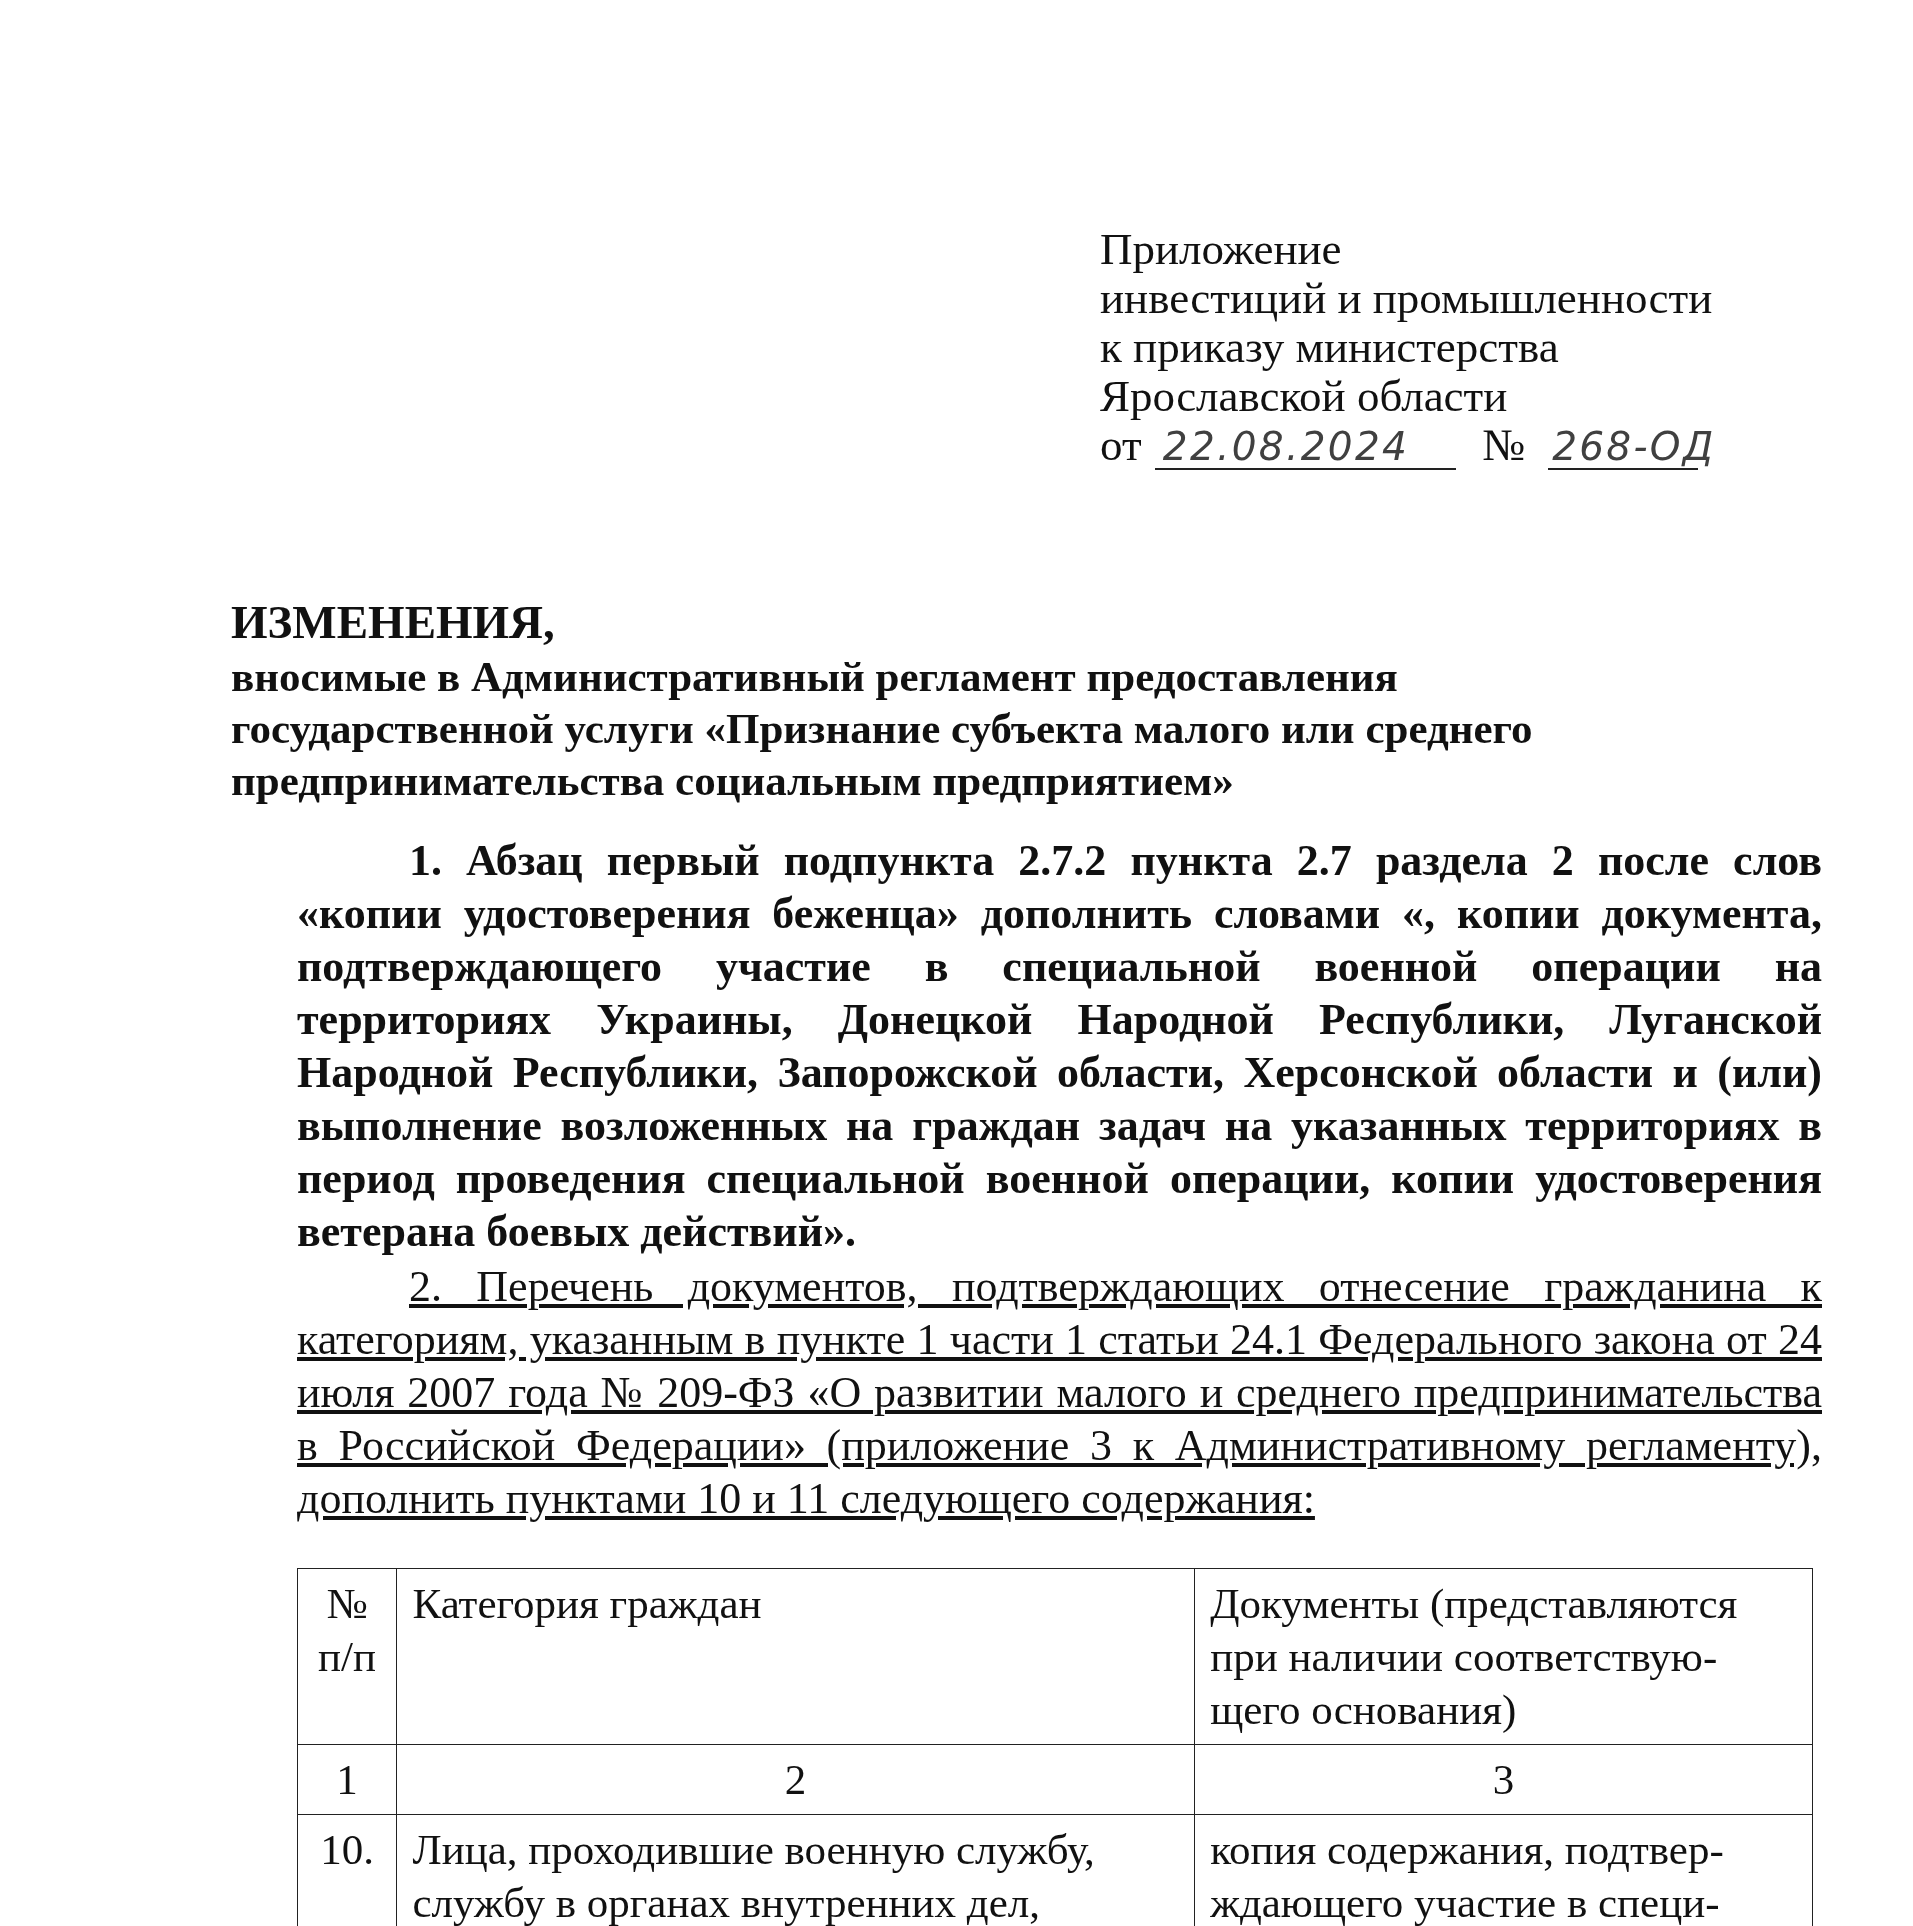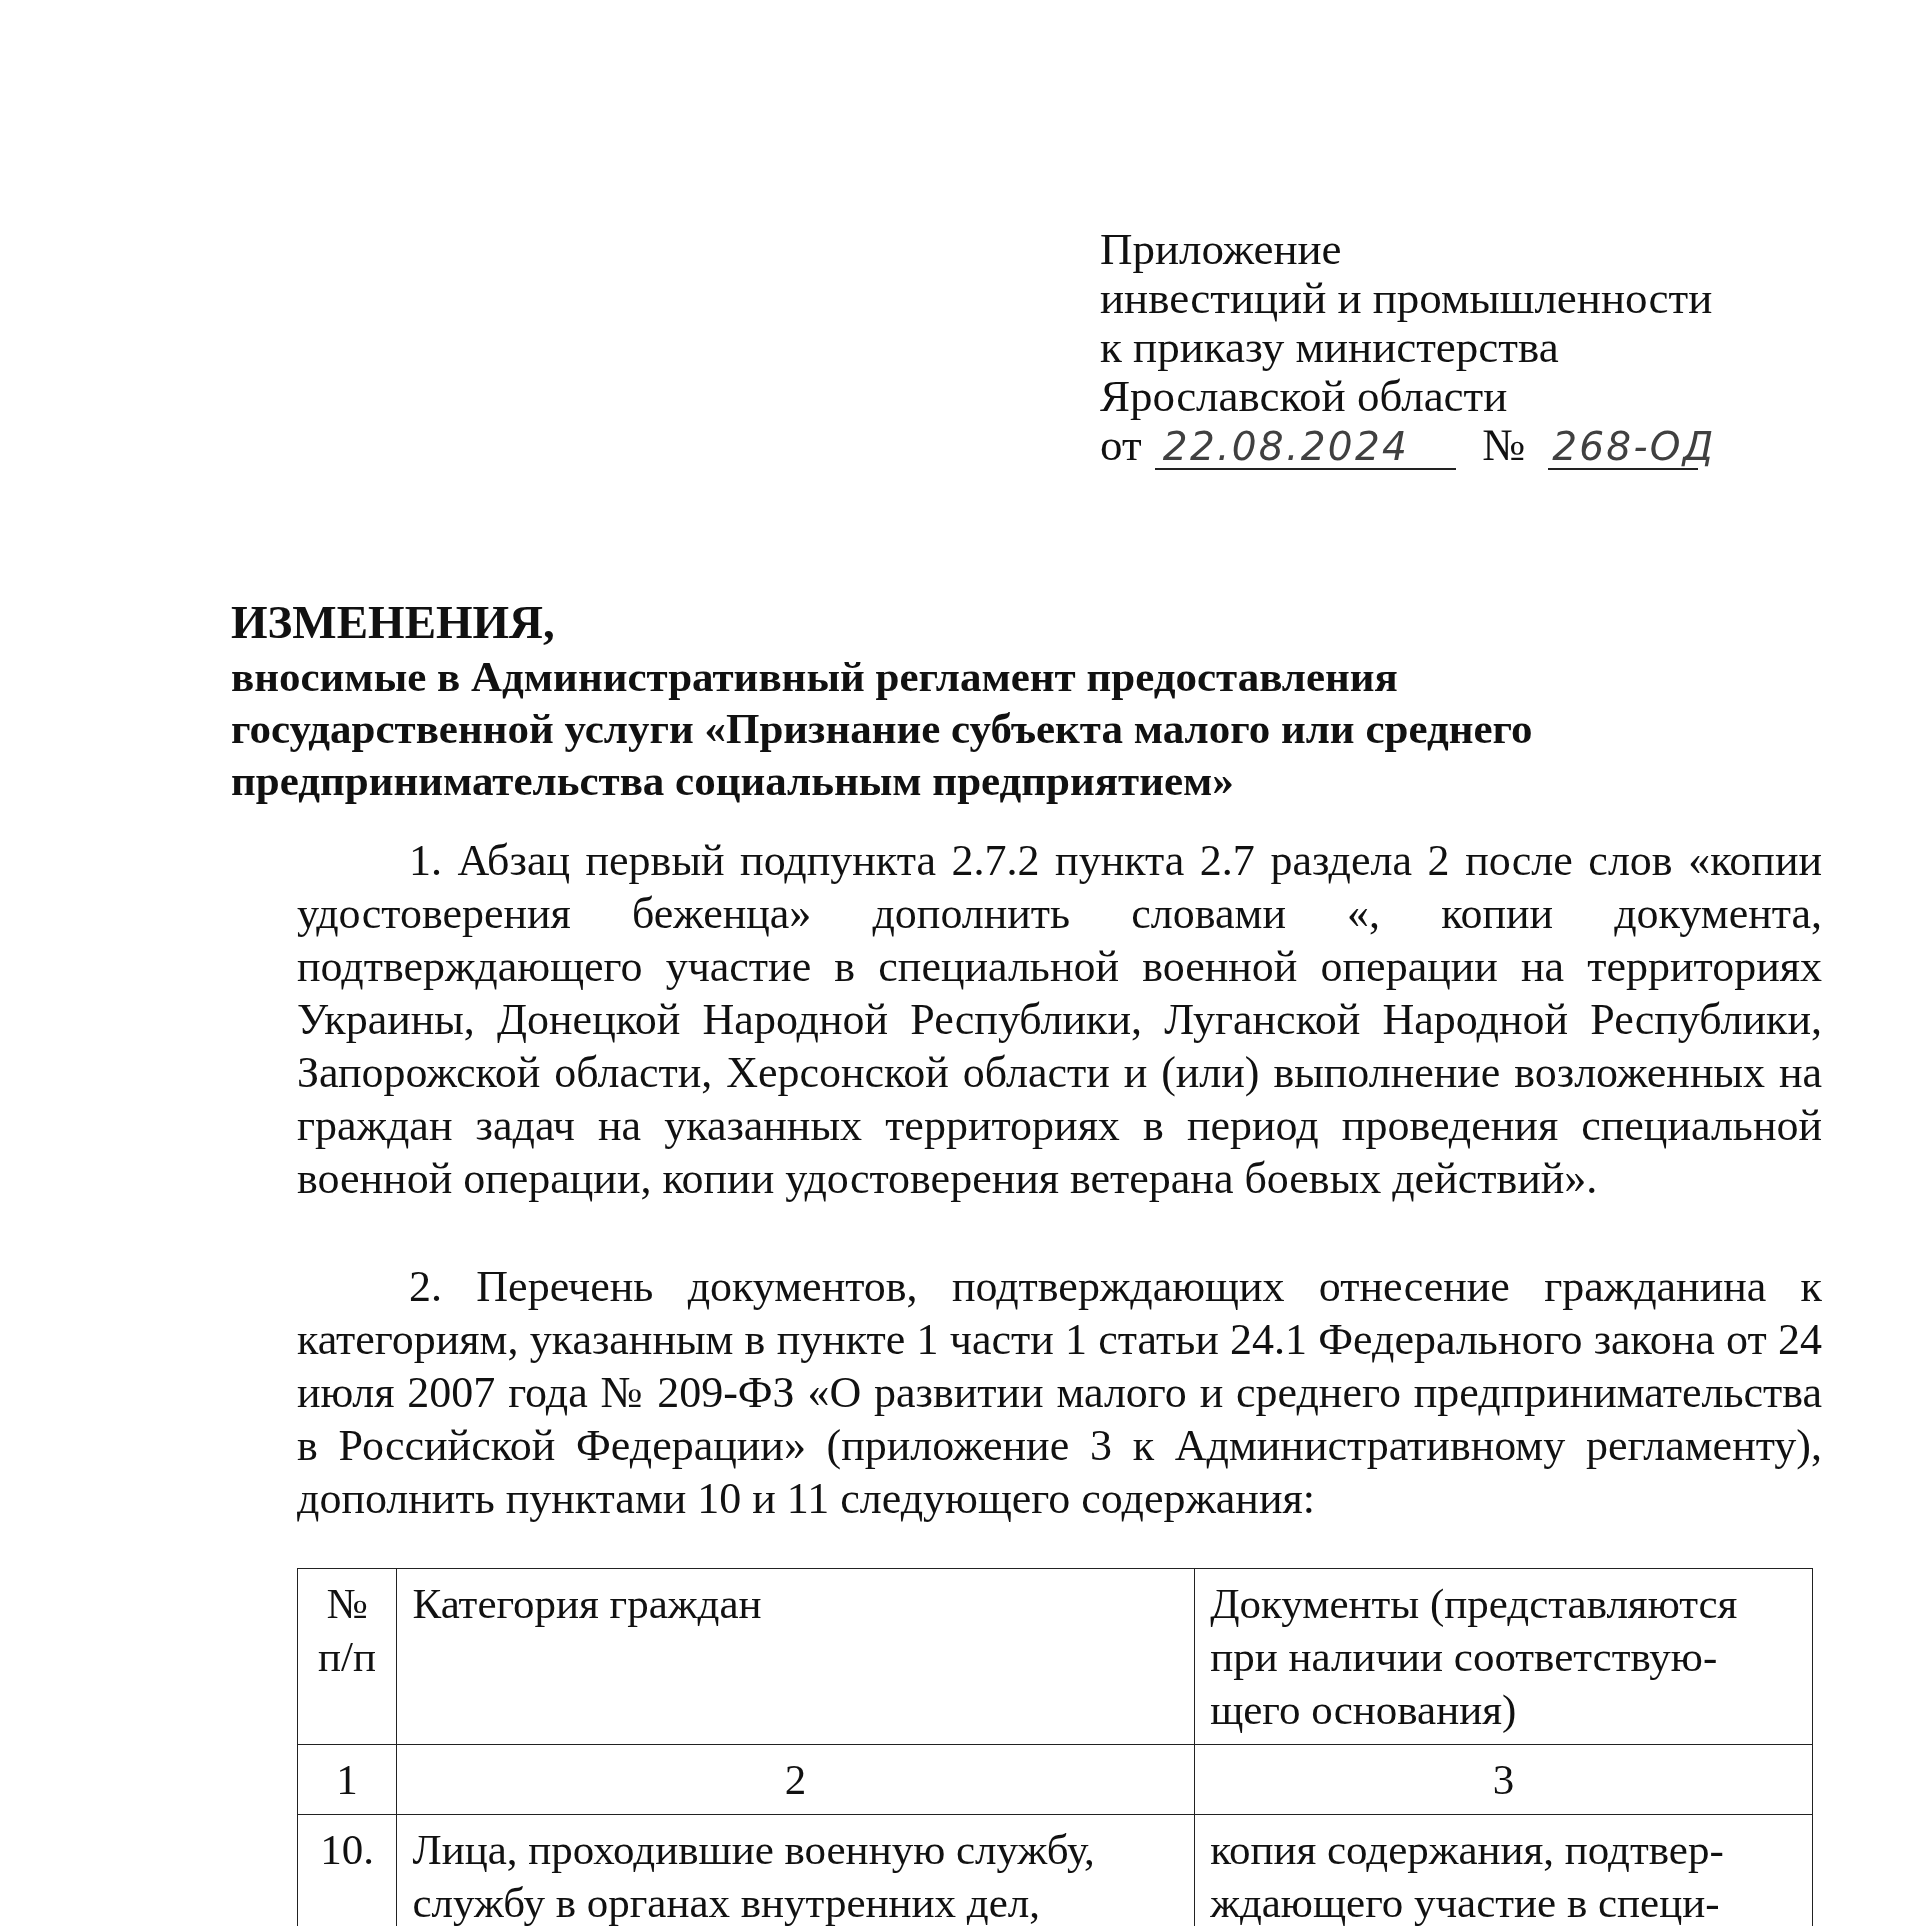--- a/index.html
+++ b/index.html
@@ -14,22 +14,22 @@
     .date-field { display: inline-block; width: 293px; border-bottom: 2.3px solid #222; margin-left: 2.3px; padding-left: 7.7px; line-height: 42px; }
     .num-sign { margin-left: 15.4px; }
     .num-field { display: inline-block; width: 146px; border-bottom: 2.3px solid #222; margin-left: 11.6px; padding-left: 3.9px; line-height: 42px; }
 
     .title-block { position: absolute; left: 231px; top: 593px; width: 1618px; text-align: left; font-weight: bold; }
     .title-main { font-size: 47px; line-height: 58px; }
     .title-sub { font-size: 43px; line-height: 52px; }
 
     .body-text { position: absolute; left: 297px; width: 1525px; font-size: 44px; line-height: 53px; text-align: justify; }
     .para { text-indent: 112px; margin: 0; }
-    #p1 { top: 834px; }
-    #p2 { top: 1260px; }
+    #p1 { top: 834px; font-weight: bold; }
+    #p2 { top: 1260px; text-decoration: underline; }
 
     table.amend { position: absolute; left: 297px; top: 1568px; width: 1516px; border-collapse: collapse;
       font-size: 43px; line-height: 53px; }
     table.amend td { border: 1.9px solid #222; vertical-align: top; padding: 7.7px 15.4px 8.5px 15.4px; }
     table.amend .c1 { width: 89px; text-align: center; padding-left: 3.9px; padding-right: 3.9px; }
     table.amend .c2 { width: 755px; }
     table.amend .c3 { width: 578px; }
     .hdr td { text-align: left; height: 146px; }
     .num-row td { text-align: center; border-top: 5.4px double #222; border-bottom: 3.9px solid #222; padding-top: 2.3px; padding-bottom: 2.3px; }
     .data-row .c2, .data-row .c3 { text-align: left; }

